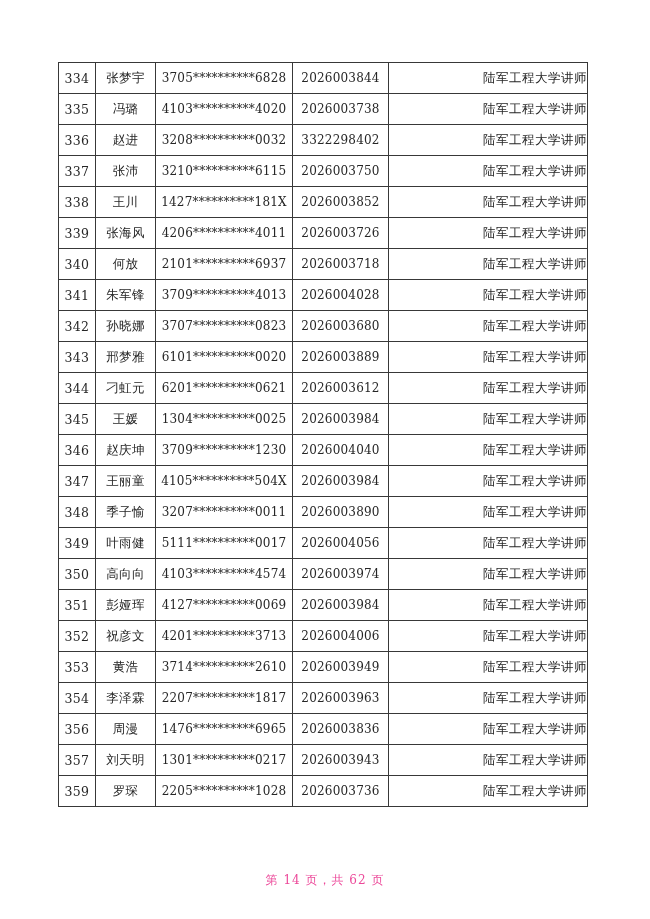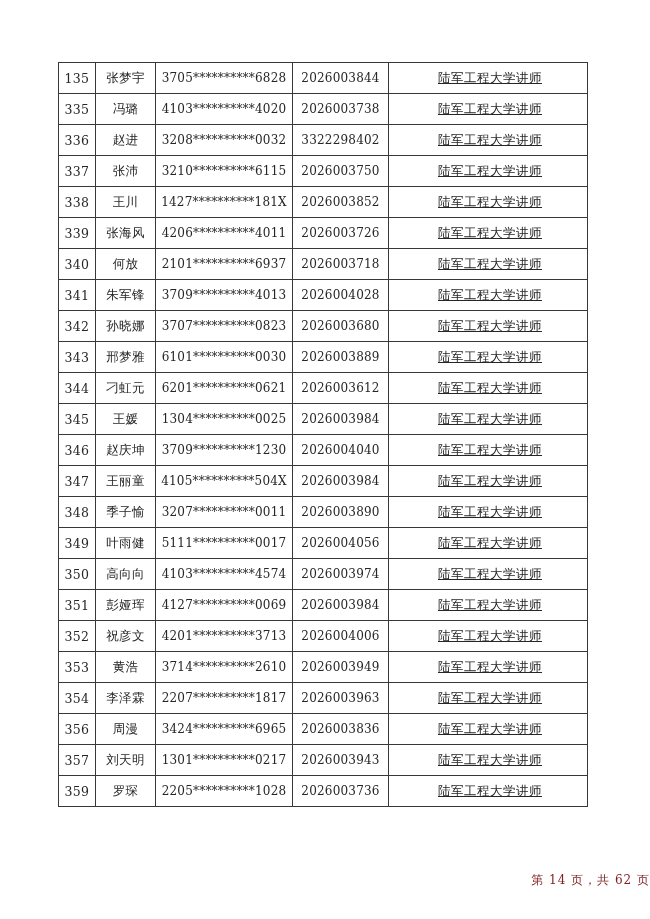--- a/index.html
+++ b/index.html
@@ -40,56 +40,55 @@
     letter-spacing: 0.3px;
     white-space: nowrap;
     overflow: hidden;
   }
   table.roster td.c2, table.roster td.c3 {
     font-size: 12px;
     letter-spacing: 0.2px;
     margin-left: 24px;
   }
   table.roster td.c4 {
-    text-align: center;
+    text-align: right;
     padding-left: 4px;
     letter-spacing: 0.5px;
-    text-decoration: underline;
   }
   col.w0 { width: 37px; }
   col.w1 { width: 60px; }
   col.w2 { width: 137px; }
   col.w3 { width: 96px; }
   col.w4 { width: 199px; }
   .footer {
     position: absolute;
     left: 0;
     top: 872px;
     width: 650px;
-    text-align: right;
+    text-align: center;
     font-size: 12px;
-    color: #7f1d1d;
+    color: #ec4899;
     letter-spacing: 1px;
   }
 </style>
 </head>
 <body>
 
 <div class="page">
   <table class="roster">
     <colgroup>
       <col class="w0">
         <col class="w1">
         <col class="w2">
         <col class="w3">
         <col class="w4">
     </colgroup>
     <tbody>
         <tr>
-          <td class="c0">135</td>
+          <td class="c0">334</td>
           <td class="c1">张梦宇</td>
           <td class="c2">3705**********6828</td>
           <td class="c3">2026003844</td>
           <td class="c4">陆军工程大学讲师</td>
         </tr>
         <tr>
           <td class="c0">335</td>
           <td class="c1">冯璐</td>
           <td class="c2">4103**********4020</td>
           <td class="c3">2026003738</td>
@@ -140,21 +139,21 @@
         <tr>
           <td class="c0">342</td>
           <td class="c1">孙晓娜</td>
           <td class="c2">3707**********0823</td>
           <td class="c3">2026003680</td>
           <td class="c4">陆军工程大学讲师</td>
         </tr>
         <tr>
           <td class="c0">343</td>
           <td class="c1">邢梦雅</td>
-          <td class="c2">6101**********0030</td>
+          <td class="c2">6101**********0020</td>
           <td class="c3">2026003889</td>
           <td class="c4">陆军工程大学讲师</td>
         </tr>
         <tr>
           <td class="c0">344</td>
           <td class="c1">刁虹元</td>
           <td class="c2">6201**********0621</td>
           <td class="c3">2026003612</td>
           <td class="c4">陆军工程大学讲师</td>
         </tr>
@@ -224,21 +223,21 @@
         <tr>
           <td class="c0">354</td>
           <td class="c1">李泽霖</td>
           <td class="c2">2207**********1817</td>
           <td class="c3">2026003963</td>
           <td class="c4">陆军工程大学讲师</td>
         </tr>
         <tr>
           <td class="c0">356</td>
           <td class="c1">周漫</td>
-          <td class="c2">3424**********6965</td>
+          <td class="c2">1476**********6965</td>
           <td class="c3">2026003836</td>
           <td class="c4">陆军工程大学讲师</td>
         </tr>
         <tr>
           <td class="c0">357</td>
           <td class="c1">刘天明</td>
           <td class="c2">1301**********0217</td>
           <td class="c3">2026003943</td>
           <td class="c4">陆军工程大学讲师</td>
         </tr>

